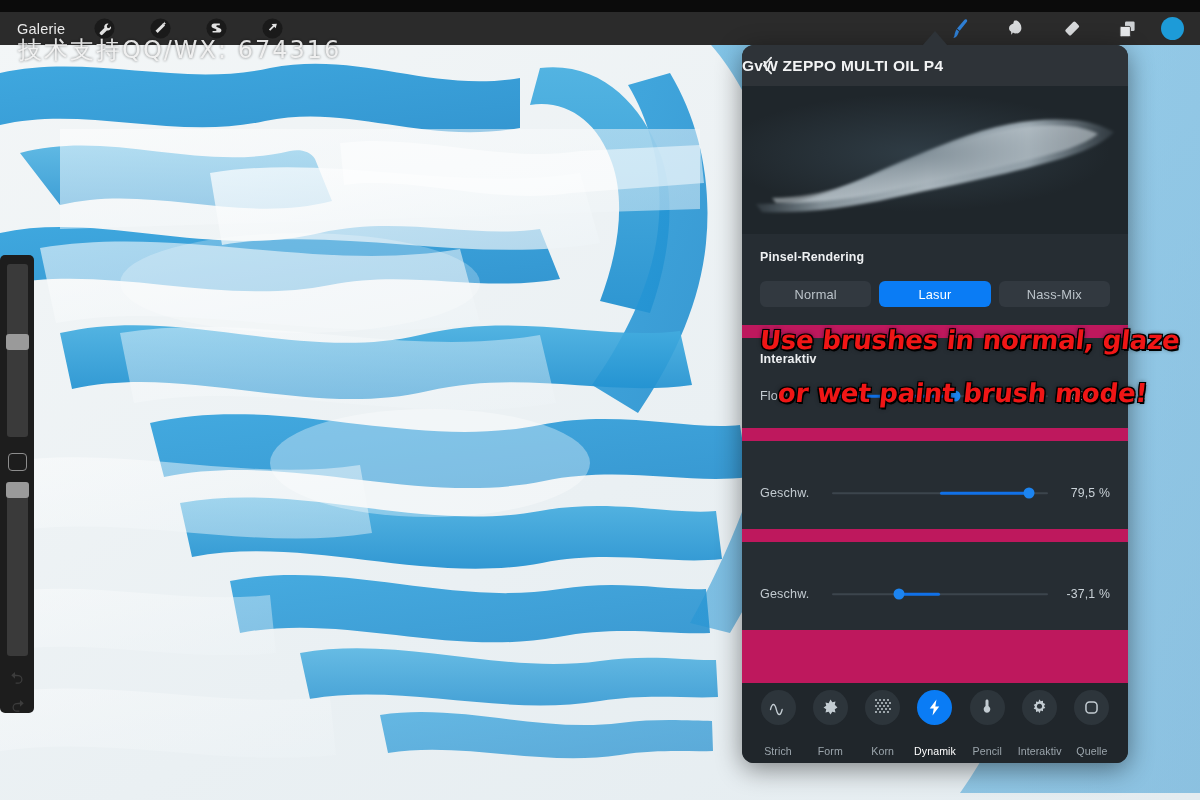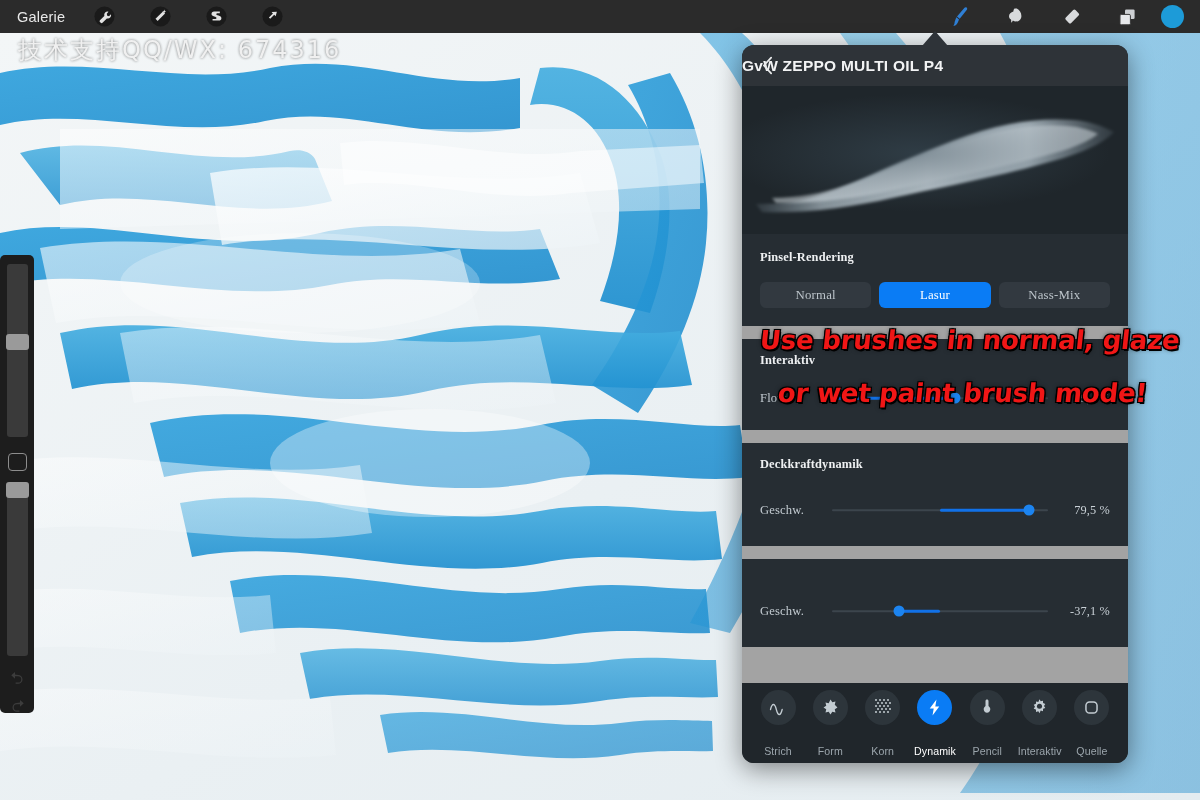--- a/index.html
+++ b/index.html
@@ -13,21 +13,21 @@
 
   
   #canvas-area {
     position: absolute; left: 0; top: 33px; width: 1200px; height: 767px;
     background: #eef2f4; overflow: hidden;
   }
   .paint { position: absolute; pointer-events: none; }
 
   
   #top-toolbar {
-    position: absolute; left: 0; top: 0; width: 1200px; height: 33px;
+    position: absolute; left: 0; top: 12px; width: 1200px; height: 33px;
     background: #2b2b2b; display: flex; align-items: center; z-index: 40;
   }
   #gallery-btn {
     color: #e8e8e8; font-size: 14.5px; margin-left: 17px; letter-spacing: .2px;
   }
   .tool-left { margin-left: 22px; width: 34px; height: 27px;
     display: flex; align-items: center; justify-content: center; }
   #top-right { margin-left: auto; display: flex; align-items: center; }
   .tool-right { width: 56px; height: 33px;
     display: flex; align-items: center; justify-content: center; }
@@ -83,21 +83,21 @@
   #panel-title {
     color: #f2f3f4; font-size: 15.5px; font-weight: bold; letter-spacing: .25px;
   }
   #brush-preview {
     position: relative; flex: 0 0 148px; background: #1f262b; overflow: hidden;
   }
   #brush-preview::after {
     content: ""; position: absolute; inset: 0;
     background: radial-gradient(ellipse 70% 55% at 45% 45%, rgba(60,78,90,.55), transparent 72%);
   }
-  .panel-body { flex: 1 1 auto; background: #a3a3a3; overflow: hidden; font-family: Liberation Serif, serif; }
+  .panel-body { flex: 1 1 auto; background: #be185d; overflow: hidden; }
 
   .sec-card { background: #262d33; padding: 0 18px; position: relative; }
   .sec-title {
     color: #eef0f2; font-size: 12.4px; font-weight: bold; letter-spacing: .15px;
   }
   .seg-wrap { display: flex; gap: 8px; margin-top: 17px; }
   .seg {
     flex: 1; height: 26px; border-radius: 6px; background: #323940;
     display: flex; align-items: center; justify-content: center;
     color: #bcc4ca; font-size: 12.8px; letter-spacing: .2px;
@@ -343,21 +343,20 @@
             <div class="fill" style="left:0%;width:57%"></div>
             <div class="knob" style="left:57%"></div>
           </div>
           <div class="row-val">69,4 %</div>
         </div>
       </div>
 
       <div class="gap"></div>
 
       <div class="sec-card" style="padding-top:14px;padding-bottom:18px">
-        <div class="sec-title">Deckkraftdynamik</div>
         <div class="row" style="margin-top:20px">
           <div class="row-label">Geschw.</div>
           <div class="slider">
             <div class="track"></div>
             <div class="fill" style="left:50%;width:41%"></div>
             <div class="knob" style="left:91%"></div>
           </div>
           <div class="row-val">79,5 %</div>
         </div>
       </div>

